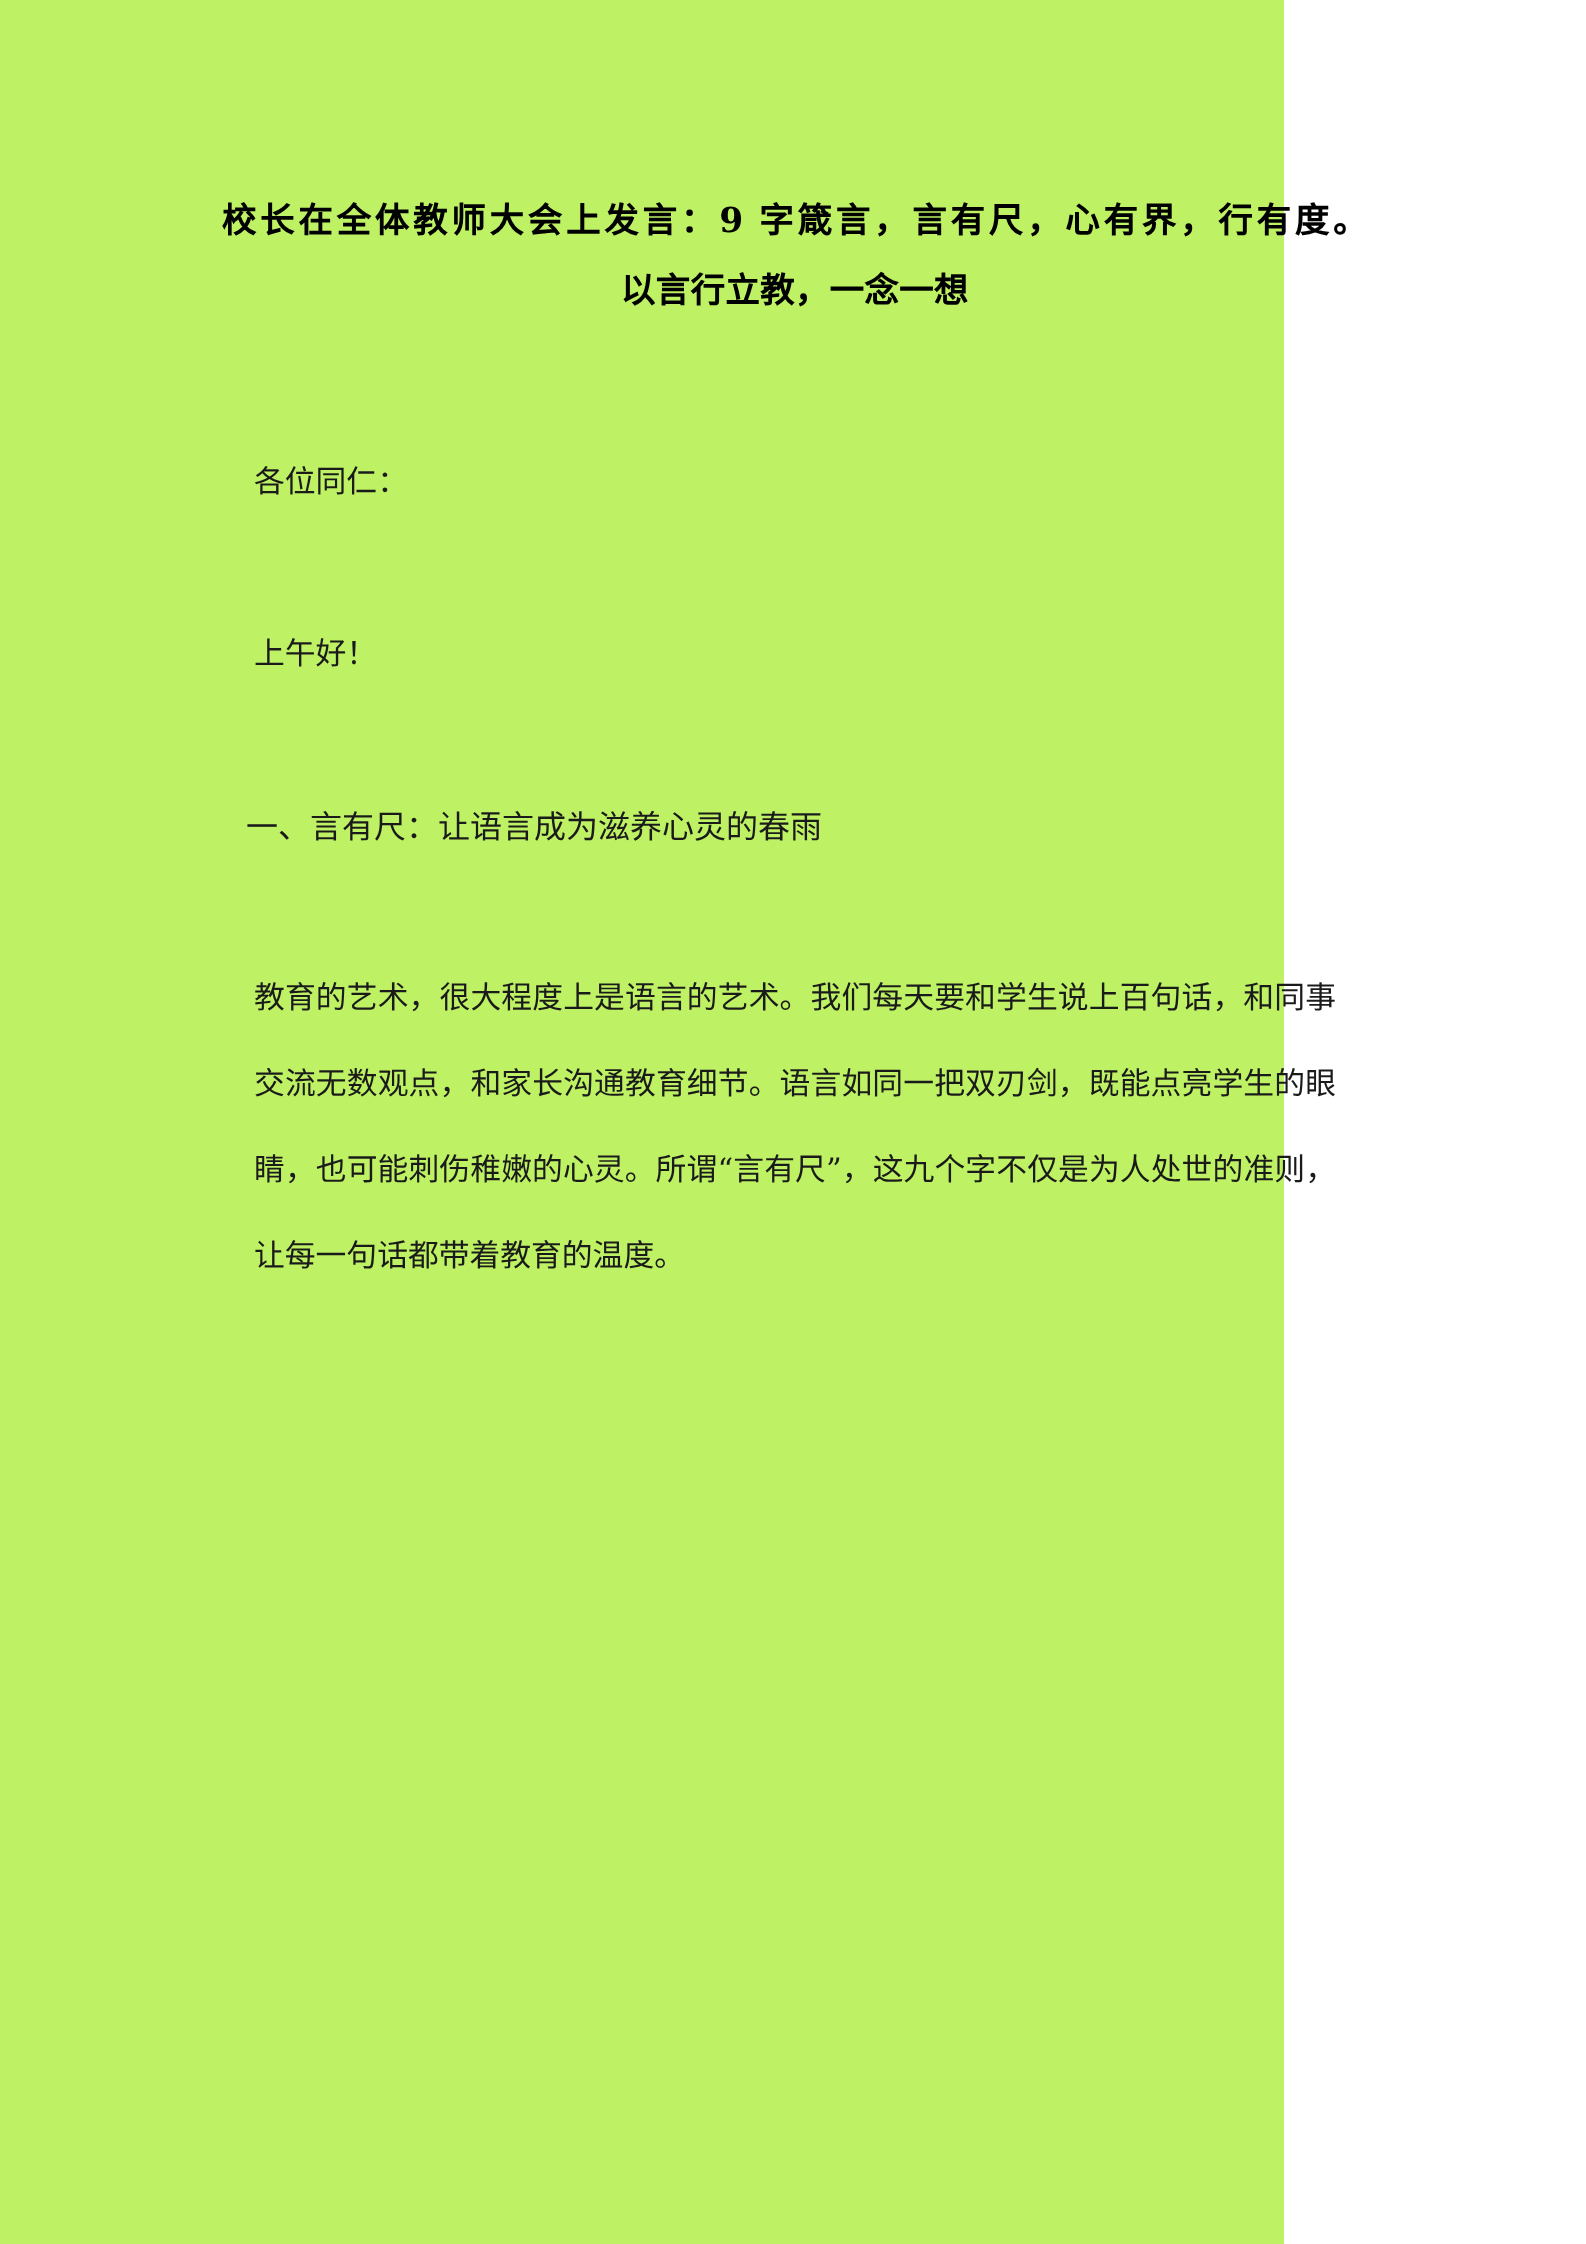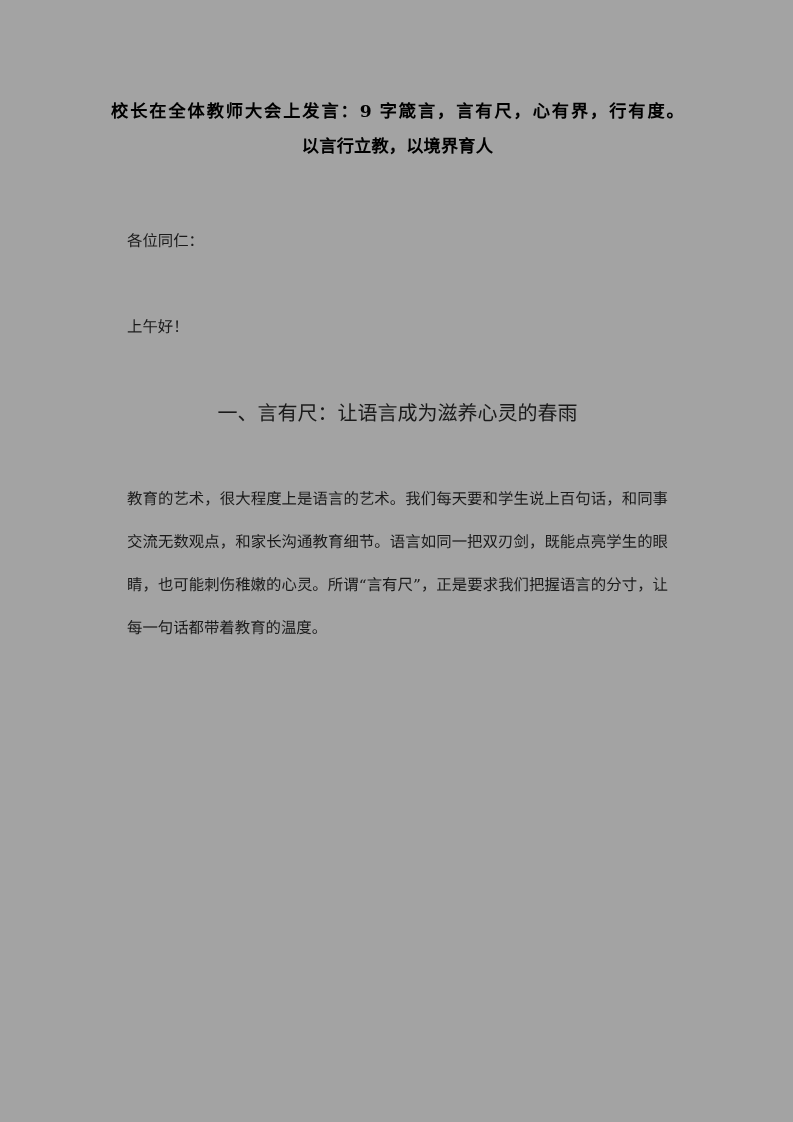--- a/index.html
+++ b/index.html
@@ -10,23 +10,23 @@
   body {
     width: 793px;
     height: 1122px;
     overflow: hidden;
     font-family: "DejaVu Serif", "Liberation Serif", serif;
     color: #000000;
   }
 
   .page {
     position: relative;
-    width: 793px;
+    width: 642px;
     height: 1122px;
-    background: #a3a3a3;
+    background: #bef264;
     box-sizing: border-box;
   }
 
   .content {
     position: absolute;
     left: 111px;
     top: 94px;
     width: 573px;
   }
 
@@ -67,42 +67,42 @@
     text-justify: inter-ideograph;
     letter-spacing: 0px;
   }
 
   p.para + p.para {
     margin-top: 43px;
   }
 
   p.heading {
     margin: 12px;
-    font-size: 20px;
+    font-size: 16px;
     line-height: 43px;
     color: #1a1a1a;
-    text-align: center;
+    text-align: left;
   }
   p.heading + p.para,
   p.para + p.heading {
     margin-top: 43px;
   }
 </style>
 </head>
 <body>
 
 <div class="page">
   <div class="content">
 
     <div class="doc-title">
       <span class="title-line title-line-1">校长在全体教师大会上发言：9 字箴言，言有尺，心有界，行有度。</span>
-      <span class="title-line title-line-2">以言行立教，以境界育人</span>
+      <span class="title-line title-line-2">以言行立教，一念一想</span>
     </div>
 
     <div class="body-block" id="body-block">
         <p class="para">各位同仁：</p>
         <p class="para">上午好！</p>
         <p class="heading">一、言有尺：让语言成为滋养心灵的春雨</p>
-        <p class="para">教育的艺术，很大程度上是语言的艺术。我们每天要和学生说上百句话，和同事交流无数观点，和家长沟通教育细节。语言如同一把双刃剑，既能点亮学生的眼睛，也可能刺伤稚嫩的心灵。所谓“言有尺”，正是要求我们把握语言的分寸，让每一句话都带着教育的温度。</p>
+        <p class="para">教育的艺术，很大程度上是语言的艺术。我们每天要和学生说上百句话，和同事交流无数观点，和家长沟通教育细节。语言如同一把双刃剑，既能点亮学生的眼睛，也可能刺伤稚嫩的心灵。所谓“言有尺”，这九个字不仅是为人处世的准则，让每一句话都带着教育的温度。</p>
       </div>
 
   </div>
 </div>
 
 </body></html>

